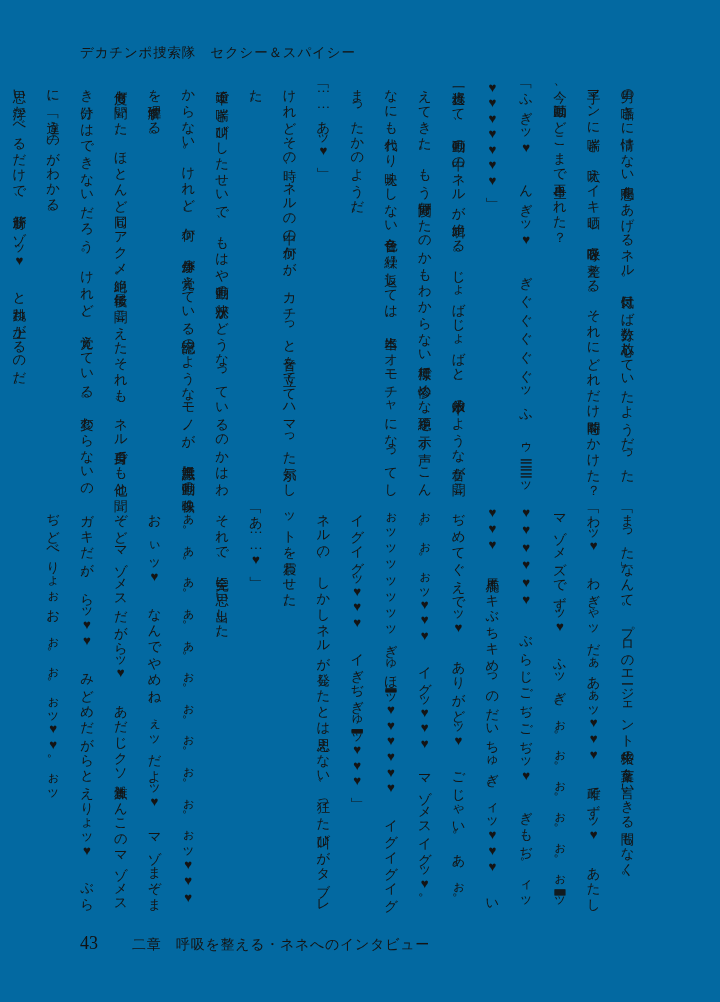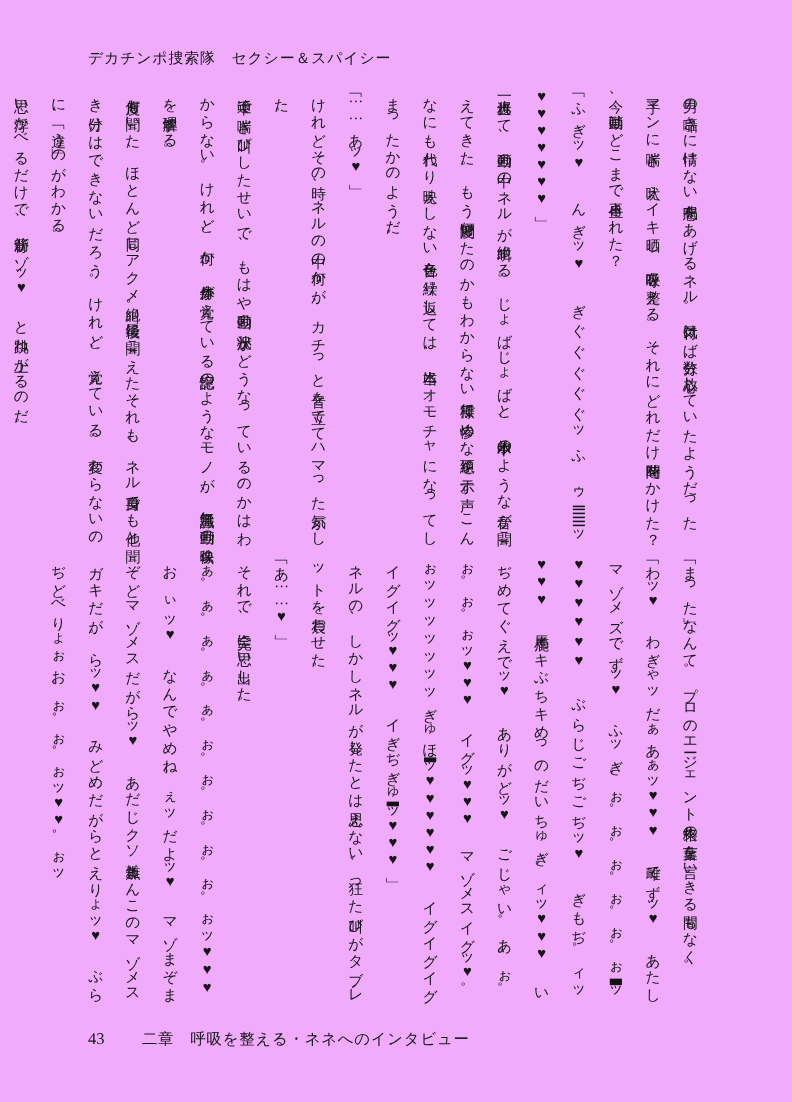--- a/index.html
+++ b/index.html
@@ -14,21 +14,21 @@
     font-family: "Liberation Serif", "DejaVu Serif", serif;
     color: #1a1a1a;
     overflow: hidden;
   }
 
   .page {
     position: absolute;
     inset: 0;
     width: 720px;
     height: 1002px;
-    background: #f0abfc;
+    background: #0369a1;
   }
 
   
   .running-head {
     position: absolute;
     top: 44px;
     left: 80px;
     font-size: 13.5px;
     letter-spacing: 0.06em;
     white-space: nowrap;
@@ -40,21 +40,21 @@
     position: absolute;
     bottom: 48px;
     left: 80px;
     display: flex;
     align-items: baseline;
     gap: 34px;
     white-space: nowrap;
   }
   .folio {
     font-family: "Liberation Serif", "DejaVu Serif", serif;
-    font-size: 15px;
+    font-size: 18px;
     color: #111111;
   }
   .chapter-title {
     font-size: 14px;
     letter-spacing: 0.05em;
     color: #141414;
   }
 
   
   .vblock {

